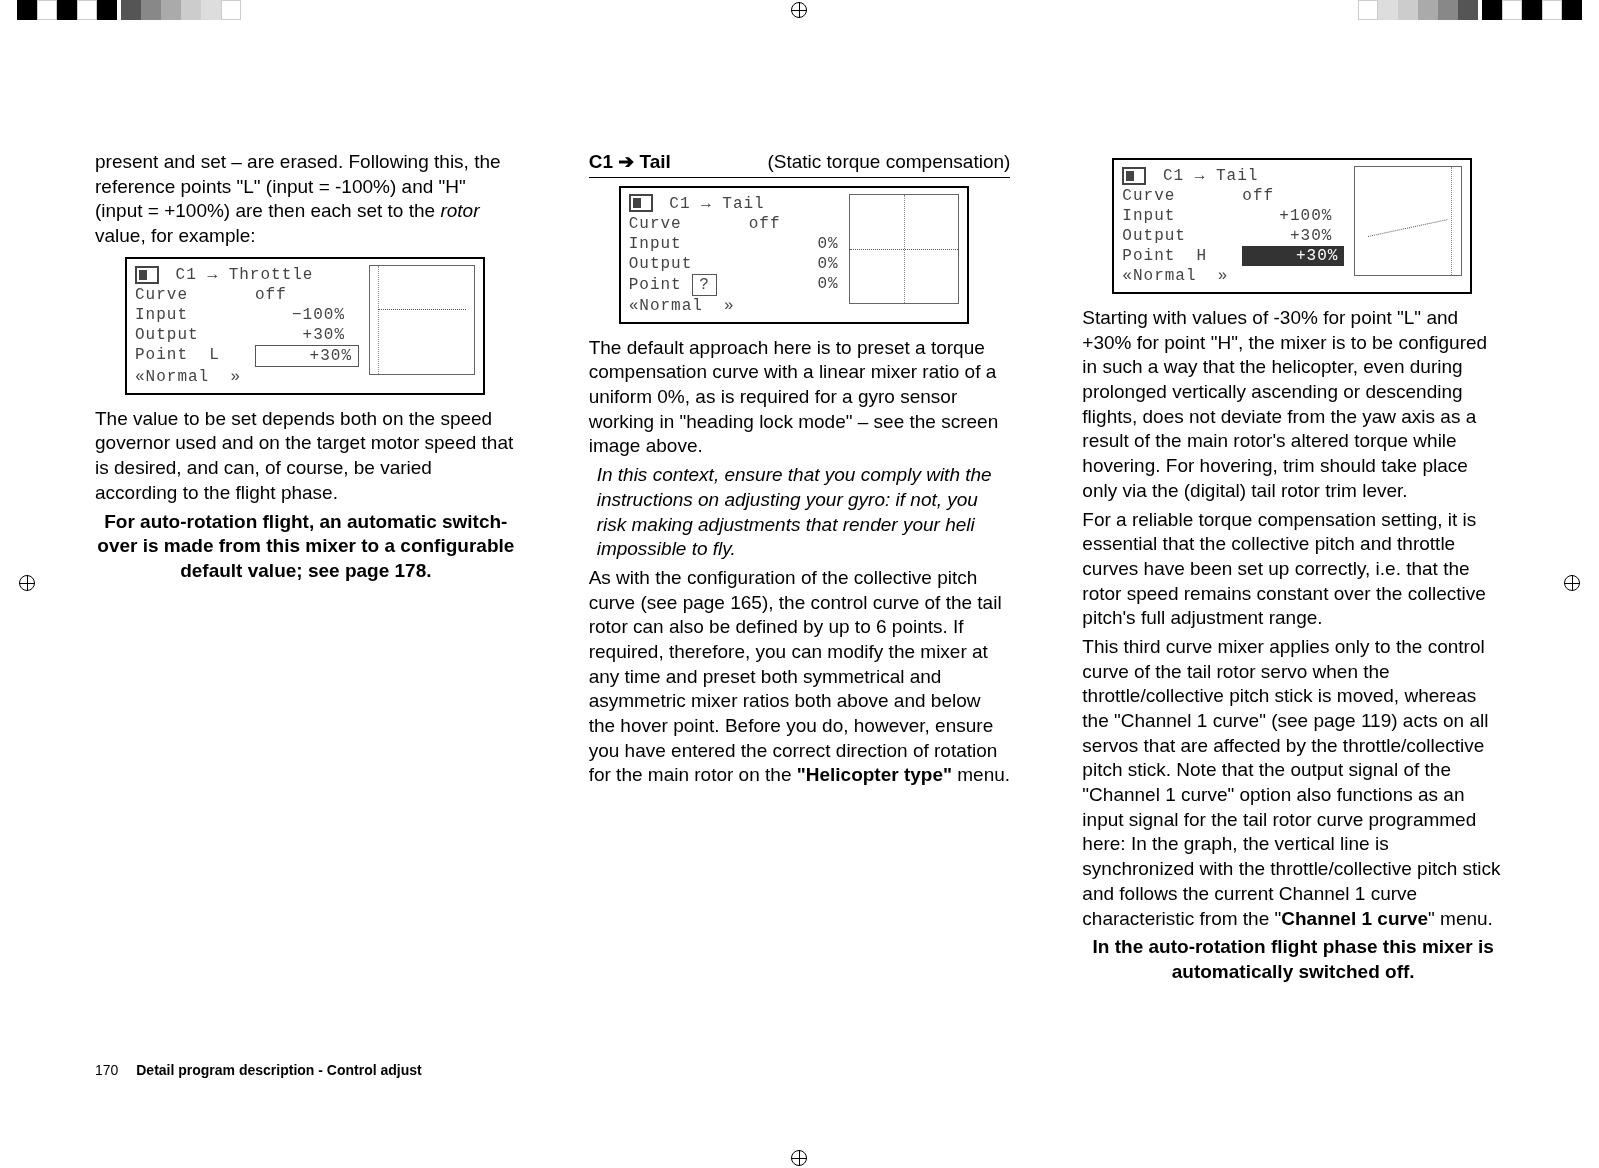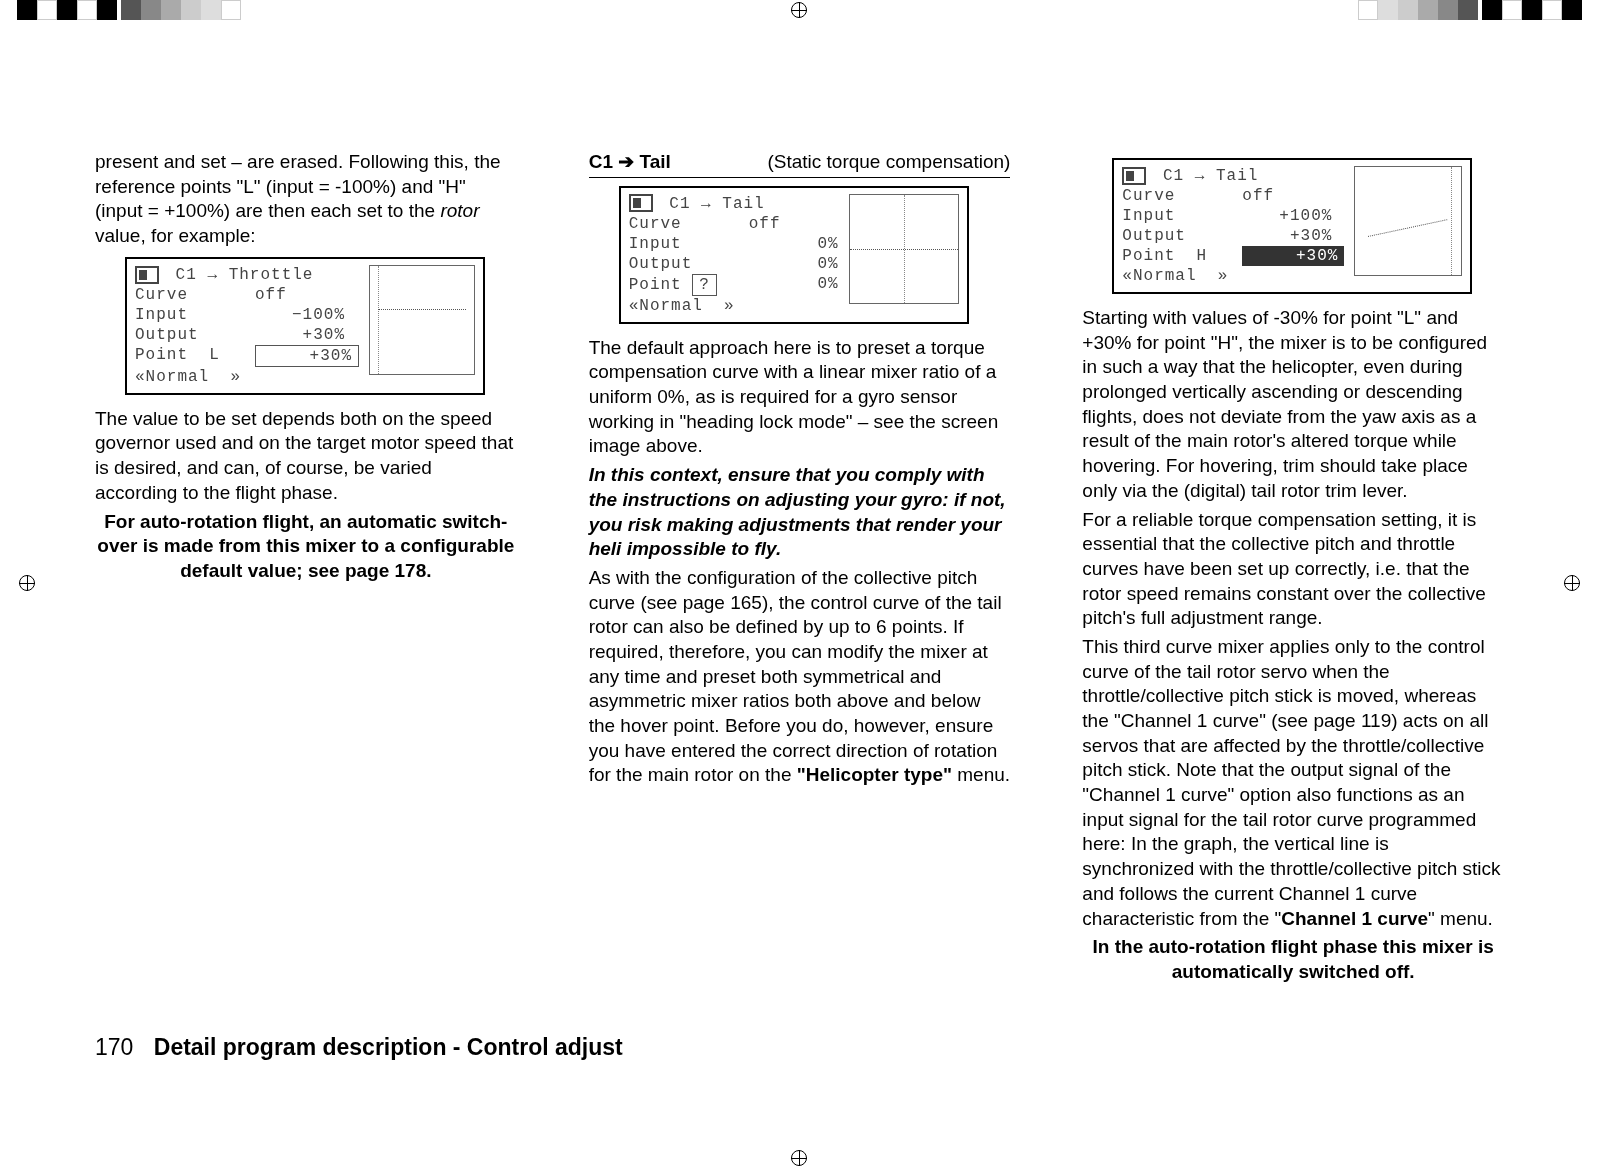--- a/index.html
+++ b/index.html
@@ -39,21 +39,21 @@
     right: 95px;
     bottom: 140px;
     display: flex;
     gap: 72px;
   }
   .col { flex: 1; font-size: 19px; line-height: 1.30; }
   .col p { margin: 0 0 4px 0; }
   .col .bold { font-weight: bold; text-align: center; }
   .col .ital { font-style: italic; }
   .col .bolditalunderline { font-weight: bold; font-style: italic; text-decoration: underline; }
-  .col .bolditalic { font-weight: bold; font-style: italic; }
+  .col .bolditalic { font-weight: normal; font-style: italic; margin-left: 8px; }
 
   .display-box {
     border: 2px solid #000;
     padding: 6px 8px;
     margin: 8px 0 12px 0;
     font-family: "Courier New", monospace;
     font-size: 16px;
     line-height: 1.25;
     letter-spacing: 1px;
     color: #444;
@@ -78,23 +78,23 @@
   .curve-flat { position: absolute; left: 0; right: 0; top: 38%; border-top: 1.8px dotted #555; }
   .curve-up { position: absolute; left: 5%; right: 5%; top: 10%; bottom: 10%; border-bottom: none; }
   .curve-up::after { content: ""; position: absolute; left: 0; right: 0; top: 70%; border-top: 1.8px dotted #555; transform-origin: left; transform: rotate(-12deg); }
   .point-box { display: inline-block; border: 1px solid #555; padding: 0 6px; }
   .point-box-sel { display: inline-block; background: #333; color: #fff; padding: 0 6px; }
   .lcd-icon { display: inline-block; width: 20px; height: 14px; border: 2px solid #444; position: relative; margin-right: 6px; vertical-align: middle; }
   .lcd-icon::after { content: ""; position: absolute; left: 2px; right: 10px; top: 2px; bottom: 2px; background: #444; }
 
   .footer {
     position: absolute;
-    bottom: 107px;
+    bottom: 90px;
     left: 95px;
-    font-size: 23px;
+    font-size: 14px;
   }
   .footer .pageno { display: inline-block; margin-right: 14px; }
   .footer .title { font-weight: bold; }
 
   .section-heading-row { display: flex; border-bottom: 1px solid #000; padding-bottom: 2px; margin-bottom: 6px; }
   .section-heading-row .left { font-weight: bold; text-align: center; }
   .section-heading-row .right { margin-left: auto; }
 </style>
 </head>
 <body>

